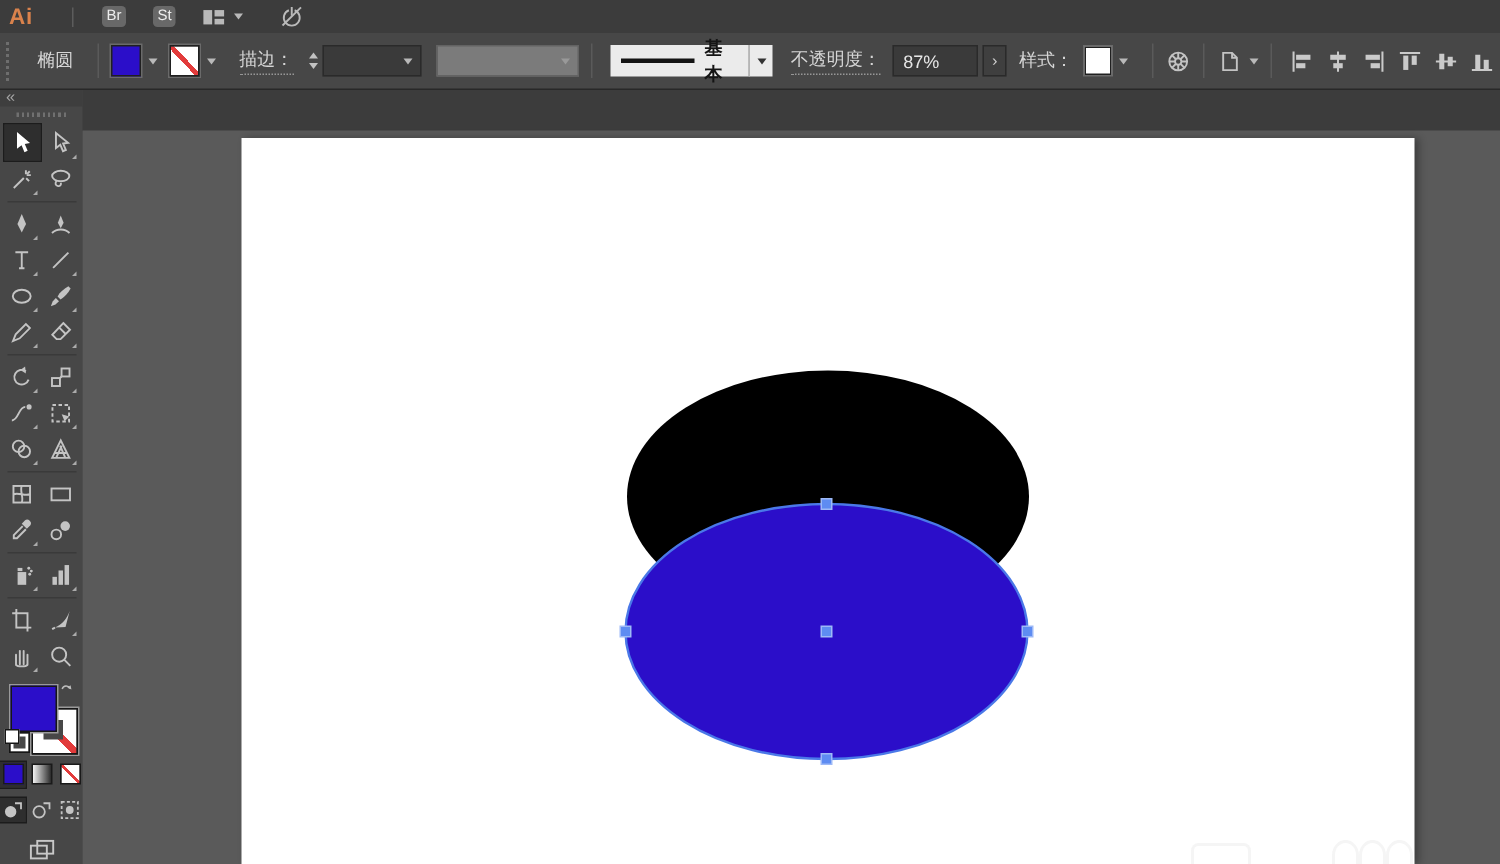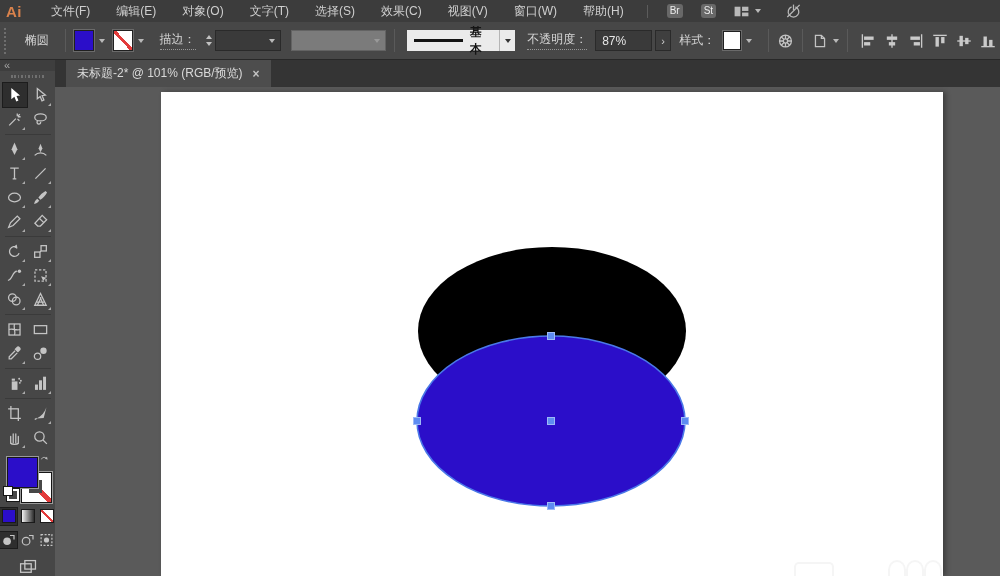--- a/index.html
+++ b/index.html
@@ -108,31 +108,20 @@
   .wm3{left:745px;top:468px;width:14px;height:18px;border:2.5px solid #EDEDED;border-radius:50% 50% 0 0;border-bottom:none}
   .wm4{left:763px;top:468px;width:14px;height:18px;border:2.5px solid #EDEDED;border-radius:50% 50% 0 0;border-bottom:none}
 </style>
 </head>
 <body>
 
 <div id="app">
 
   <div class="menubar">
     <span class="ai-logo">Ai</span>
-    <div id="menu-items" style="display:flex">
-        <span class="menu-item">文件(F)</span>
-        <span class="menu-item">编辑(E)</span>
-        <span class="menu-item">对象(O)</span>
-        <span class="menu-item">文字(T)</span>
-        <span class="menu-item">选择(S)</span>
-        <span class="menu-item">效果(C)</span>
-        <span class="menu-item">视图(V)</span>
-        <span class="menu-item">窗口(W)</span>
-        <span class="menu-item">帮助(H)</span>
-      </div>
     <span class="mb-sep"></span>
     <span class="mini-btn">Br</span>
     <span class="mini-btn">St</span>
     <span class="mb-ic">
         <svg class="ic" width="100%" height="100%" viewBox="0 0 16 16">
           <defs>
             <linearGradient id="tg" x1="0" y1="0" x2="1" y2="0">
               <stop offset="0" stop-color="#F2F2F2"></stop>
               <stop offset="1" stop-color="#2B2B2B"></stop>
             </linearGradient>
@@ -786,26 +775,20 @@
               <stop offset="0" stop-color="#F2F2F2"></stop>
               <stop offset="1" stop-color="#2B2B2B"></stop>
             </linearGradient>
           </defs>
           <rect x="1.5" y="4.5" width="10" height="8"></rect>
           <rect x="5.5" y="1.5" width="10" height="8" fill="#474747"></rect>
         </svg>
       </span>
   </div>
 
-  <div class="tabbar">
-    <div class="tab">
-      <span>未标题-2* @ 101% (RGB/预览)</span>
-      <span class="tab-close">×</span>
-    </div>
-  </div>
 
   <div class="canvas">
     <div class="artboard" id="artboard" style="left: 106px; top: 5px; width: 782px; height: 484px;">
       <svg id="art-svg" width="782" height="484" viewBox="0 0 782 484">
           <ellipse cx="391" cy="239" rx="134" ry="84" fill="#000000"></ellipse>
           <ellipse cx="390" cy="329" rx="134" ry="85" fill="#2B0EC9" stroke="#4A78E8" stroke-width="1.6"></ellipse>
           <rect x="386.5" y="240.5" width="7" height="7" fill="#5E8CF2" stroke="#9DB9F7"></rect>
           <rect x="520.5" y="325.5" width="7" height="7" fill="#5E8CF2" stroke="#9DB9F7"></rect>
           <rect x="386.5" y="410.5" width="7" height="7" fill="#5E8CF2" stroke="#9DB9F7"></rect>
           <rect x="252.5" y="325.5" width="7" height="7" fill="#5E8CF2" stroke="#9DB9F7"></rect>

